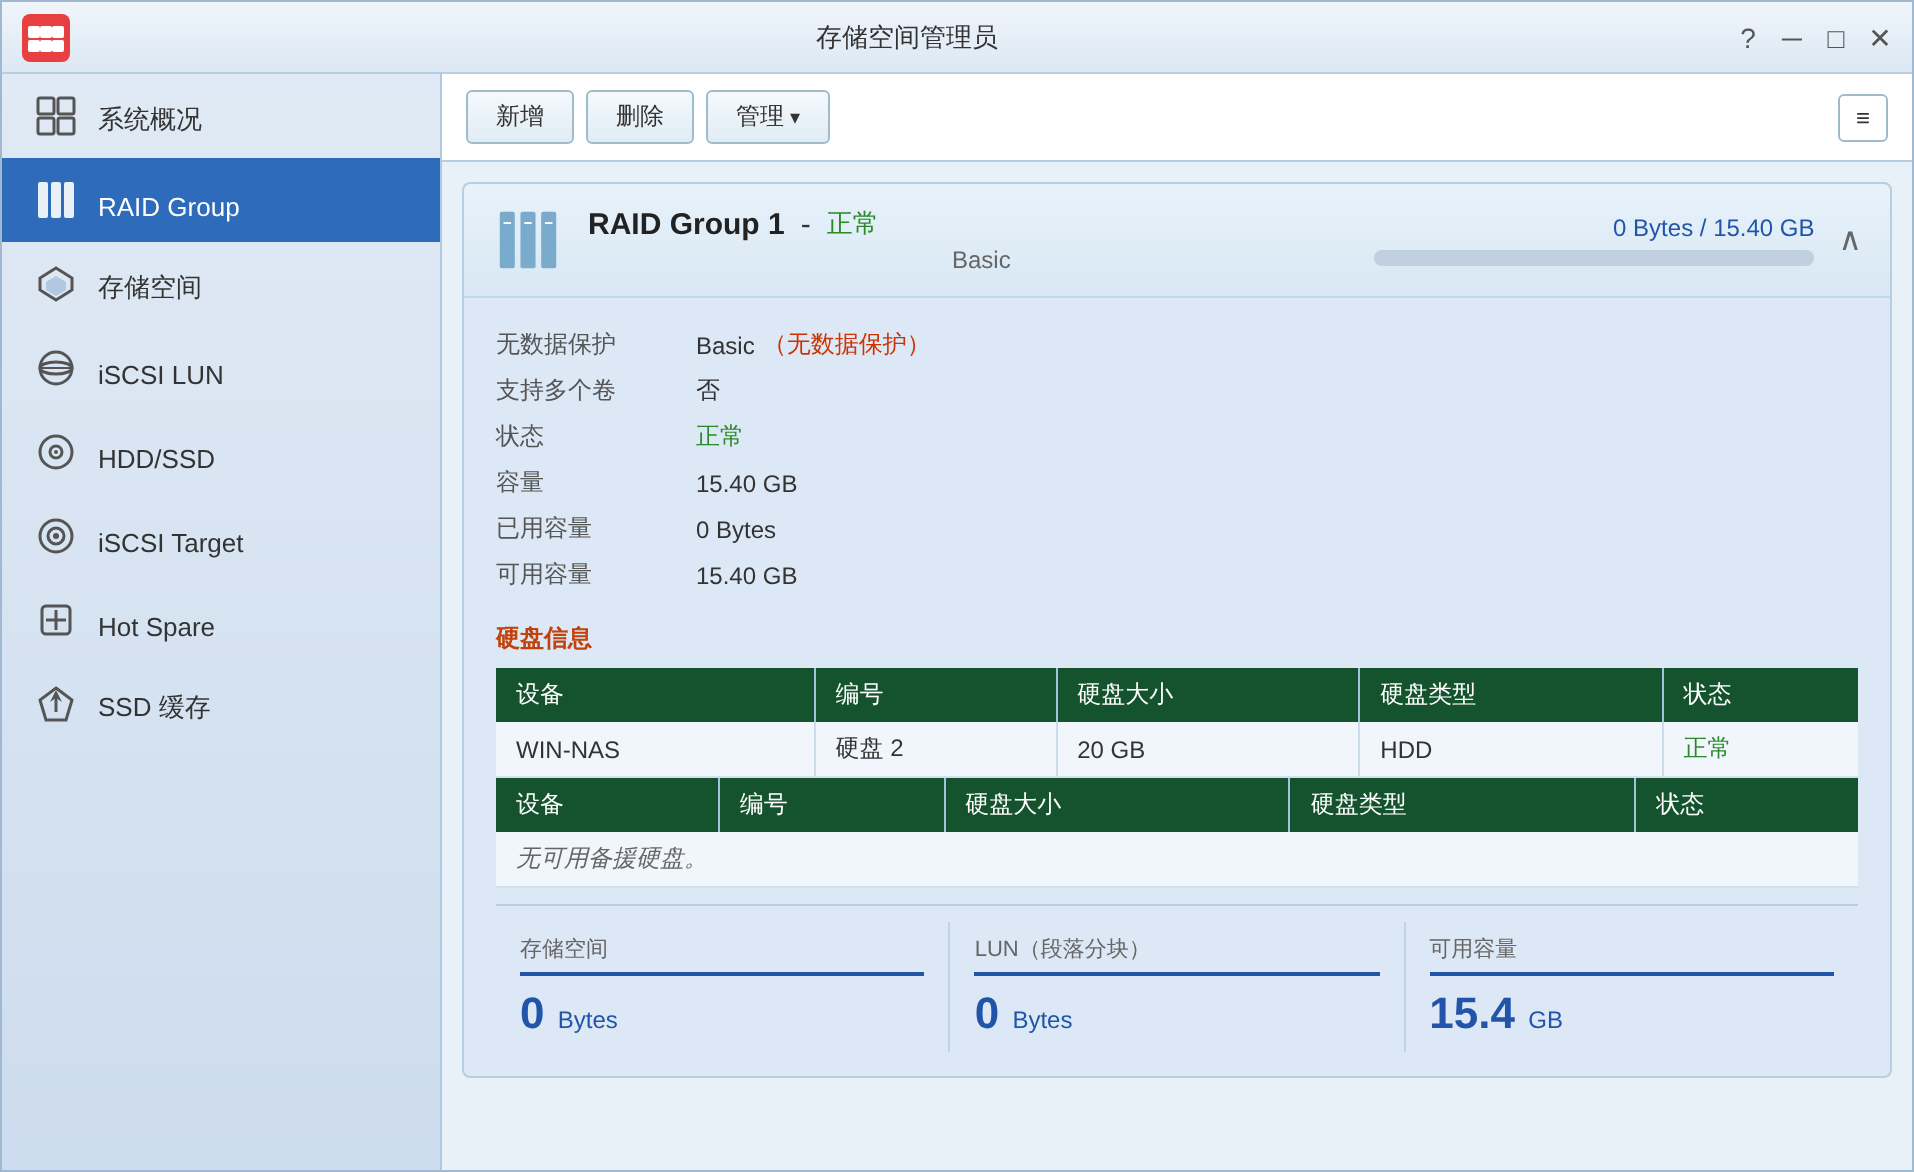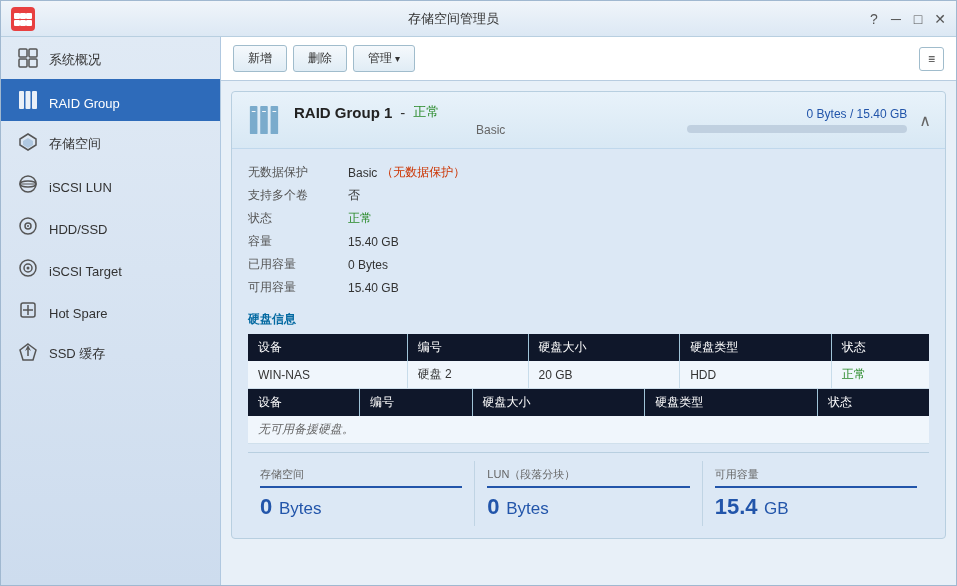--- a/index.html
+++ b/index.html
@@ -50,39 +50,39 @@
     .raid-expand-btn { margin-left: 12px; cursor: pointer; color: #666; font-size: 16px; }
 
     .raid-card-body { padding: 12px 16px; }
     .info-section { margin-bottom: 12px; }
     .info-row { display: flex; align-items: center; padding: 3px 0; }
     .info-label { width: 100px; color: #555; font-size: 12px; flex-shrink: 0; }
     .info-value { color: #333; font-size: 12px; }
     .info-value.normal { color: #2a8a2a; }
     .info-value.no-protection { color: #cc3300; }
 
-    .section-title { font-size: 12px; color: #0369a1; font-weight: bold; margin-bottom: 6px; margin-top: 8px; }
+    .section-title { font-size: 12px; color: #c2410c; font-weight: bold; margin-bottom: 6px; margin-top: 8px; }
 
     .data-table { width: 100%; border-collapse: collapse; font-size: 12px; }
-    .data-table thead tr { background: #0f172a; }
+    .data-table thead tr { background: #14532d; }
     .data-table thead th { padding: 5px 10px; color: #fff; font-weight: 500; text-align: left; border-right: 1px solid #a0c4d8; }
     .data-table thead th:last-child { border-right: none; }
     .data-table tbody tr { background: #f0f6fc; }
     .data-table tbody tr:nth-child(even) { background: #e8f0f8; }
     .data-table tbody td { padding: 5px 10px; color: #333; border-right: 1px solid #c8dcea; border-bottom: 1px solid #d0e0ec; }
     .data-table tbody td:last-child { border-right: none; }
     .data-table tbody td.normal { color: #2a8a2a; }
     .data-table .empty-row td { color: #666; font-style: italic; }
 
     .bottom-stats { display: flex; gap: 0; border-top: 1px solid #b8cfe0; margin-top: 8px; padding-top: 8px; }
     .stat-item { flex: 1; padding: 6px 12px; border-right: 1px solid #c0d4e4; }
     .stat-item:last-child { border-right: none; }
     .stat-label { font-size: 11px; color: #666; margin-bottom: 4px; }
     .stat-value { font-size: 22px; font-weight: bold; color: #2255aa; }
-    .stat-unit { font-size: 17px; color: #2255aa; }
+    .stat-unit { font-size: 12px; color: #2255aa; }
     .stat-divider-line { width: 100%; height: 2px; background: #2255aa; margin-top: 4px; }
 
     
     .content-area::-webkit-scrollbar { width: 8px; }
     .content-area::-webkit-scrollbar-track { background: #d0dde8; }
     .content-area::-webkit-scrollbar-thumb { background: #9bb0c4; border-radius: 4px; }
 
     .dropdown-arrow { font-size: 10px; }
   </style>
 </head>

